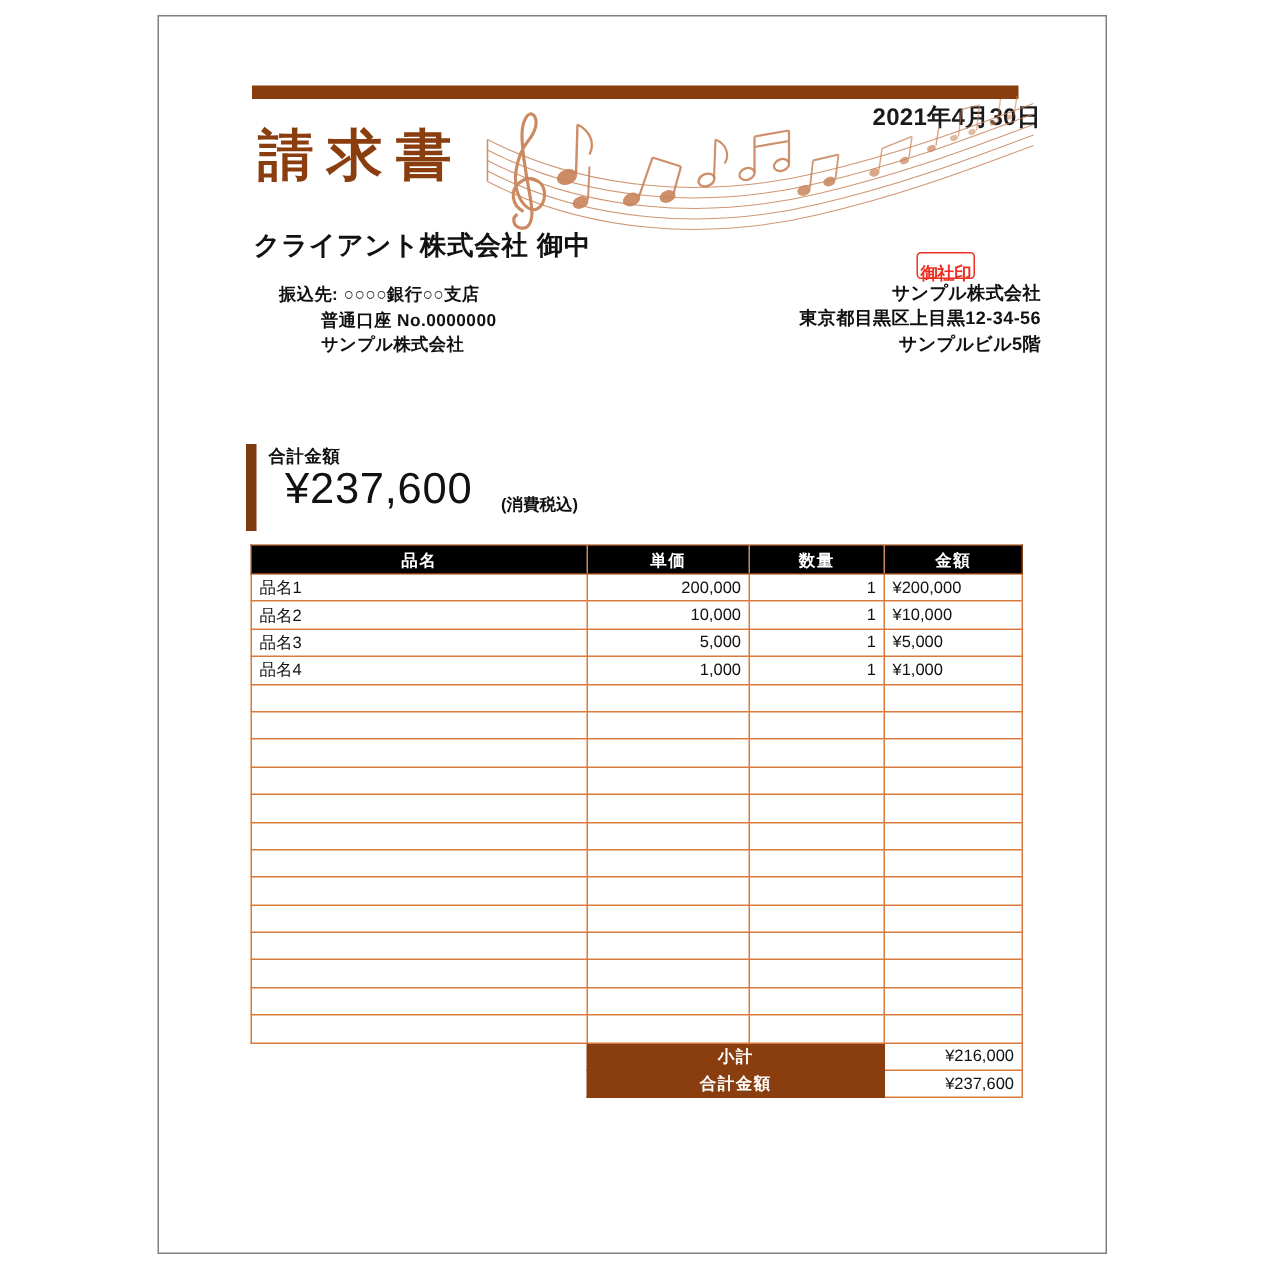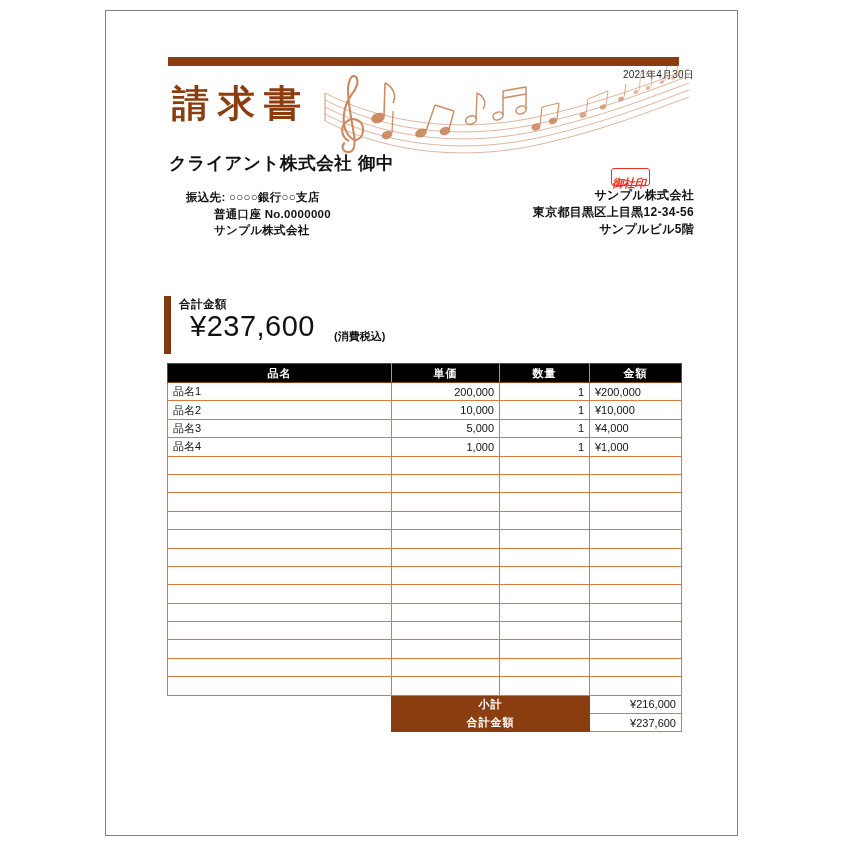--- a/index.html
+++ b/index.html
@@ -30,24 +30,25 @@
     top: 46px;
     width: 511px;
     height: 9px;
     background: #8a3e0f;
   }
 
   #invoice-date {
     position: absolute;
     right: 43px;
     top: 57px;
-    font-size: 10px;
+    font-size: 16px;
     color: #1a1a1a;
     letter-spacing: .2px;
     white-space: nowrap;
+    font-weight: bold;
   }
 
   #doc-title {
     position: absolute;
     left: 66px;
     top: 68px;
     font-family: "DejaVu Serif", "Liberation Serif", serif;
     font-size: 37px;
     font-weight: 700;
     color: #8a3e0f;
@@ -108,24 +109,24 @@
     left: 505px;
     top: 157px;
     width: 39px;
     height: 18px;
     border: 1.6px solid #ee2f22;
     border-radius: 3px;
     color: #ee2f22;
     font-size: 11.5px;
     font-weight: 700;
     line-height: 28px;
+    text-align: center;
     letter-spacing: -.3px;
     white-space: nowrap;
     z-index: 5;
-    font-style: italic;
   }
 
   
   #total-banner {
     position: absolute;
     left: 58px;
     top: 285px;
     height: 58px;
   }
   #total-banner .vbar {
@@ -381,21 +382,21 @@
         <tr>
           <td class="c-name">品名2</td>
           <td class="c-price">10,000</td>
           <td class="c-qty">1</td>
           <td class="c-amt">¥10,000</td>
         </tr>
         <tr>
           <td class="c-name">品名3</td>
           <td class="c-price">5,000</td>
           <td class="c-qty">1</td>
-          <td class="c-amt">¥4,000</td>
+          <td class="c-amt">¥5,000</td>
         </tr>
         <tr>
           <td class="c-name">品名4</td>
           <td class="c-price">1,000</td>
           <td class="c-qty">1</td>
           <td class="c-amt">¥1,000</td>
         </tr>
         <tr>
           <td class="c-name"></td>
           <td class="c-price"></td>

